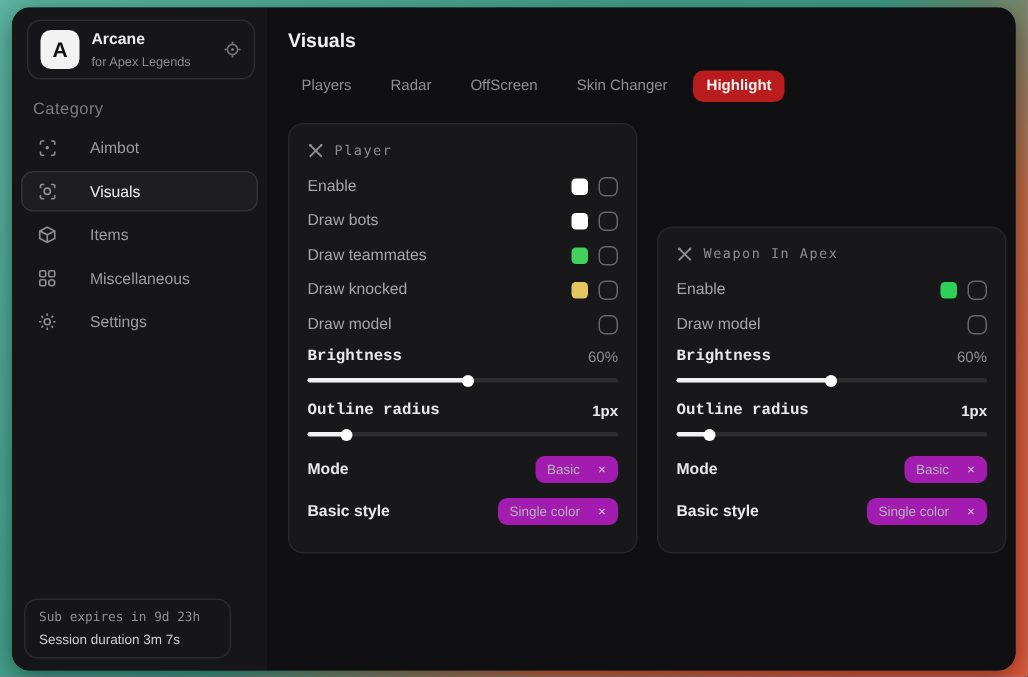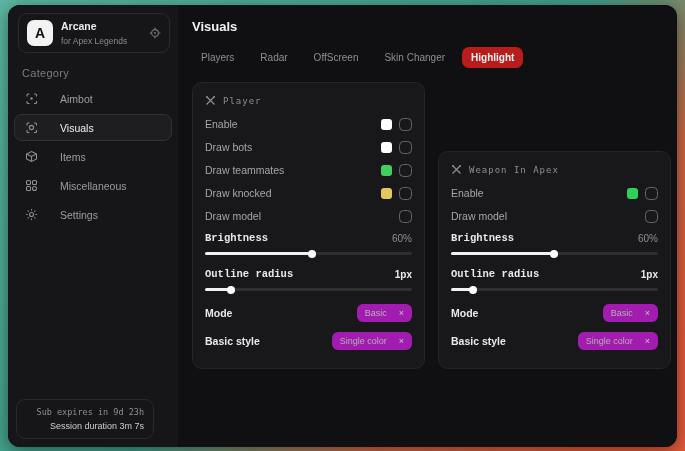--- a/index.html
+++ b/index.html
@@ -29,21 +29,21 @@
   .category { color:#7c7c80; font-size:11px; margin:14px 0 6px 14px; letter-spacing:.3px; }
   .side-item {
     display:flex; align-items:center; gap:22px; color:#9d9da1; font-size:10.5px;
     padding:7px 10px; margin:2px 6px; border-radius:8px; border:1px solid transparent;
     cursor:pointer; height:27px;
   }
   .side-item.selected { background:#1e1e21; border-color:#323236; color:#f0f0f0; }
   .side-icon { width:13px; height:13px; flex:none; display:flex; }
   .footer-card {
     position:absolute; left:8px; right:24px; bottom:8px;
-    border:1px solid #2a2a2d; border-radius:9px; padding:7px 9px;text-align:right;
+    border:1px solid #2a2a2d; border-radius:9px; padding:7px 9px;
   }
   .foot1 { font-family:"DejaVu Sans Mono", monospace; color:#8f8f93; font-size:8.5px; }
   .foot2 { color:#cfcfd2; font-size:9px; margin-top:4px; }
   
   .main { flex:1; background:#101012; padding:14px 14px 0 14px; position:relative; }
   .page-title { color:#f2f2f2; font-size:13px; font-weight:bold; }
   .tabs { display:flex; align-items:center; gap:8px; margin-top:13px; }
   .tab {
     color:#8f8f93; font-size:10px; padding:5px 9px; border-radius:7px; cursor:pointer; white-space:nowrap;
   }

